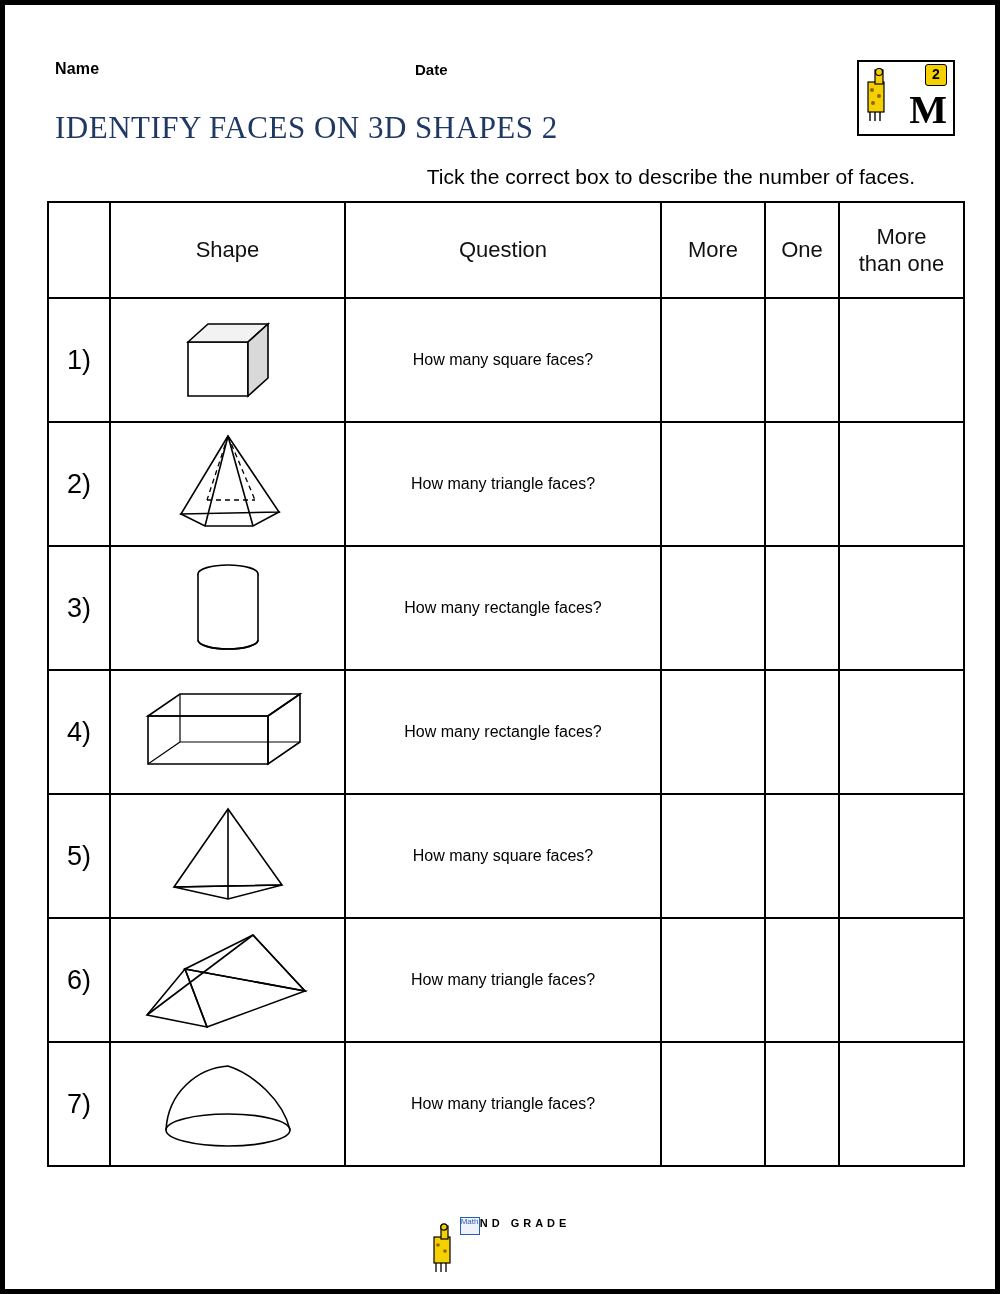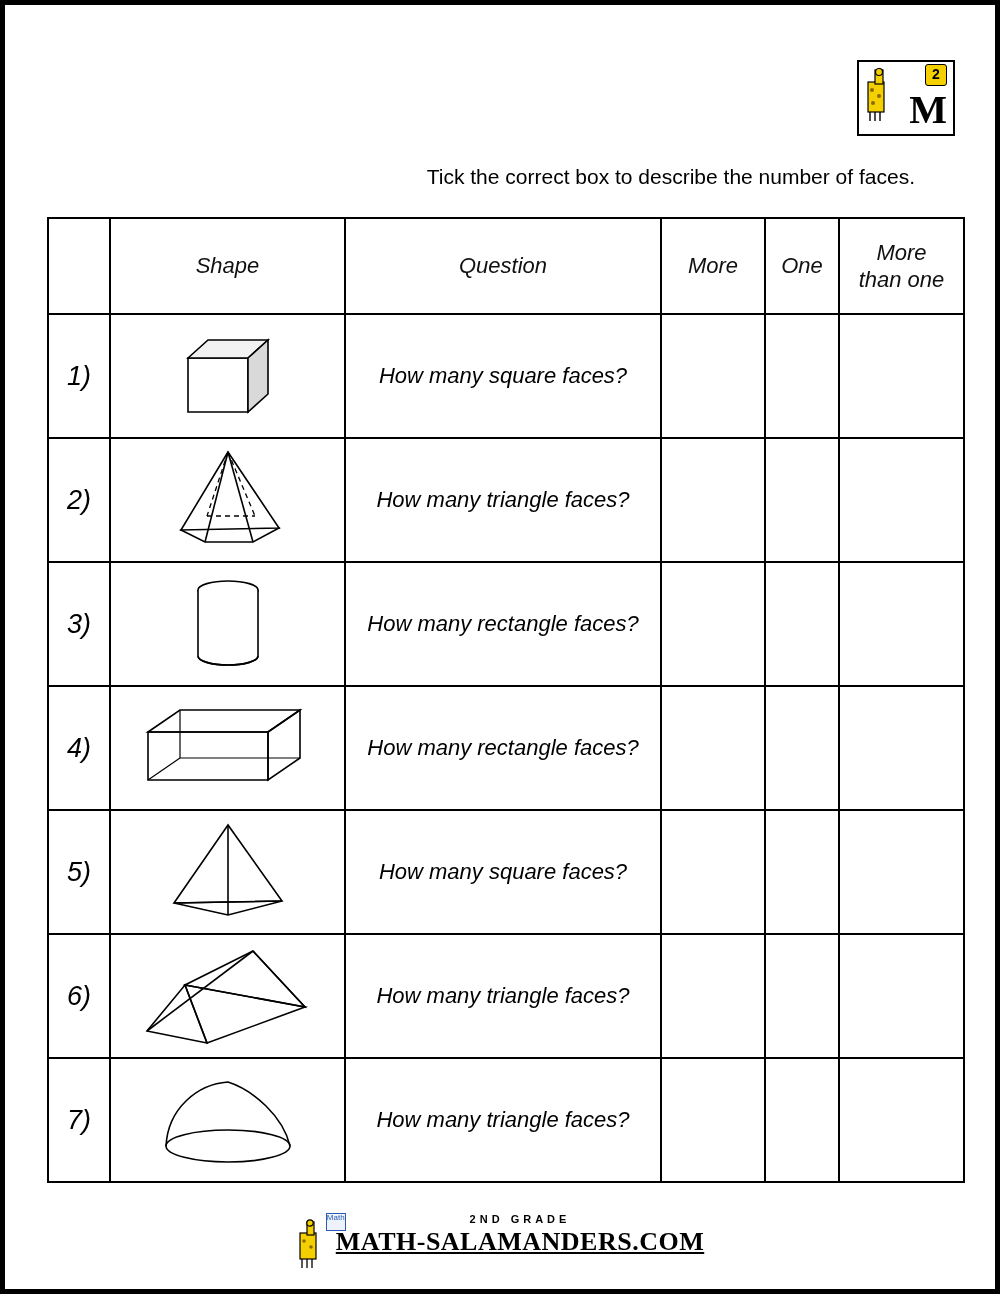--- a/index.html
+++ b/index.html
@@ -115,25 +115,24 @@
     font-size: 14px;
     font-weight: bold;
     text-align: center;
     line-height: 19px;
   }
 
   
   table.sheet {
     position: absolute;
     left: 42px;
-    top: 212px;
+    top: 196px;
     width: 916px;
     border-collapse: collapse;
     table-layout: fixed;
-    font-style: italic;
   }
   table.sheet td, table.sheet th {
     border: 2px solid #000;
     padding: 0;
     text-align: center;
     vertical-align: middle;
     font-weight: normal;
   }
   .c-num { width: 62px; }
   .c-shape { width: 235px; }
@@ -150,21 +149,21 @@
   .hdr-more {
     line-height: 1.25;
     margin-top: 16px;
   }
 
   tbody tr { height: 124px; }
   .num-cell {
     font-size: 27px;
   }
   .question-cell {
-    font-size: 22px;
+    font-size: 16px;
     line-height: 1.45;
     padding: 0 12px;
   }
   .shape-cell svg { display: block; margin: 0 auto; }
   .tick-cell { }
 
   
   .footer {
     position: absolute;
     left: 0;
@@ -215,37 +214,42 @@
     padding-top: 0;
     box-sizing: border-box;
   }
 </style>
 </head>
 <body>
 
 <div class="page">
   <div class="inner">
 
+    <div class="name-row">
+      <div class="name-label">Name</div>
+      <div class="date-label">Date</div>
+    </div>
 
     <div class="logo-box">
       <svg class="logo-giraffe" viewBox="0 0 26 56">
         <rect x="3" y="14" width="16" height="30" fill="#f5d000" stroke="#000" stroke-width="1.2"></rect>
         <rect x="10" y="2" width="8" height="14" fill="#f5d000" stroke="#000" stroke-width="1.2"></rect>
         <circle cx="14" cy="4" r="3.5" fill="#f5d000" stroke="#000" stroke-width="1.2"></circle>
         <circle cx="7" cy="22" r="2" fill="#8a6a00"></circle>
         <circle cx="14" cy="28" r="2" fill="#8a6a00"></circle>
         <circle cx="8" cy="35" r="2" fill="#8a6a00"></circle>
         <line x1="5" y1="44" x2="5" y2="53" stroke="#000" stroke-width="1.4"></line>
         <line x1="10" y1="44" x2="10" y2="53" stroke="#000" stroke-width="1.4"></line>
         <line x1="15" y1="44" x2="15" y2="53" stroke="#000" stroke-width="1.4"></line>
       </svg>
       <div class="logo-badge">2</div>
       <div class="logo-m">M</div>
     </div>
 
+    <div class="title">IDENTIFY FACES ON 3D SHAPES 2</div>
     <div class="subtitle">Tick the correct box to describe the number of faces.</div>
 
     <table class="sheet">
       <colgroup>
         <col class="c-num">
           <col class="c-shape">
           <col class="c-question">
         <col class="c-none">
           <col class="c-one">
           <col class="c-more">
@@ -388,18 +392,17 @@
           <rect x="11" y="3" width="7" height="13" fill="#f5d000" stroke="#000" stroke-width="1.2"></rect>
           <circle cx="14" cy="4" r="3.2" fill="#f5d000" stroke="#000" stroke-width="1.2"></circle>
           <circle cx="8" cy="22" r="1.8" fill="#8a6a00"></circle>
           <circle cx="15" cy="28" r="1.8" fill="#8a6a00"></circle>
           <line x1="6" y1="40" x2="6" y2="49" stroke="#000" stroke-width="1.3"></line>
           <line x1="11" y1="40" x2="11" y2="49" stroke="#000" stroke-width="1.3"></line>
           <line x1="16" y1="40" x2="16" y2="49" stroke="#000" stroke-width="1.3"></line>
         </svg>
         <div class="foot-badge">Math</div>
         <div class="foot-grade">2ND GRADE</div>
-        <div class="foot-site">MATH-SALAMANDERS.COM</div>
       </div>
     </div>
 
   </div>
 </div>
 
 </body></html>

